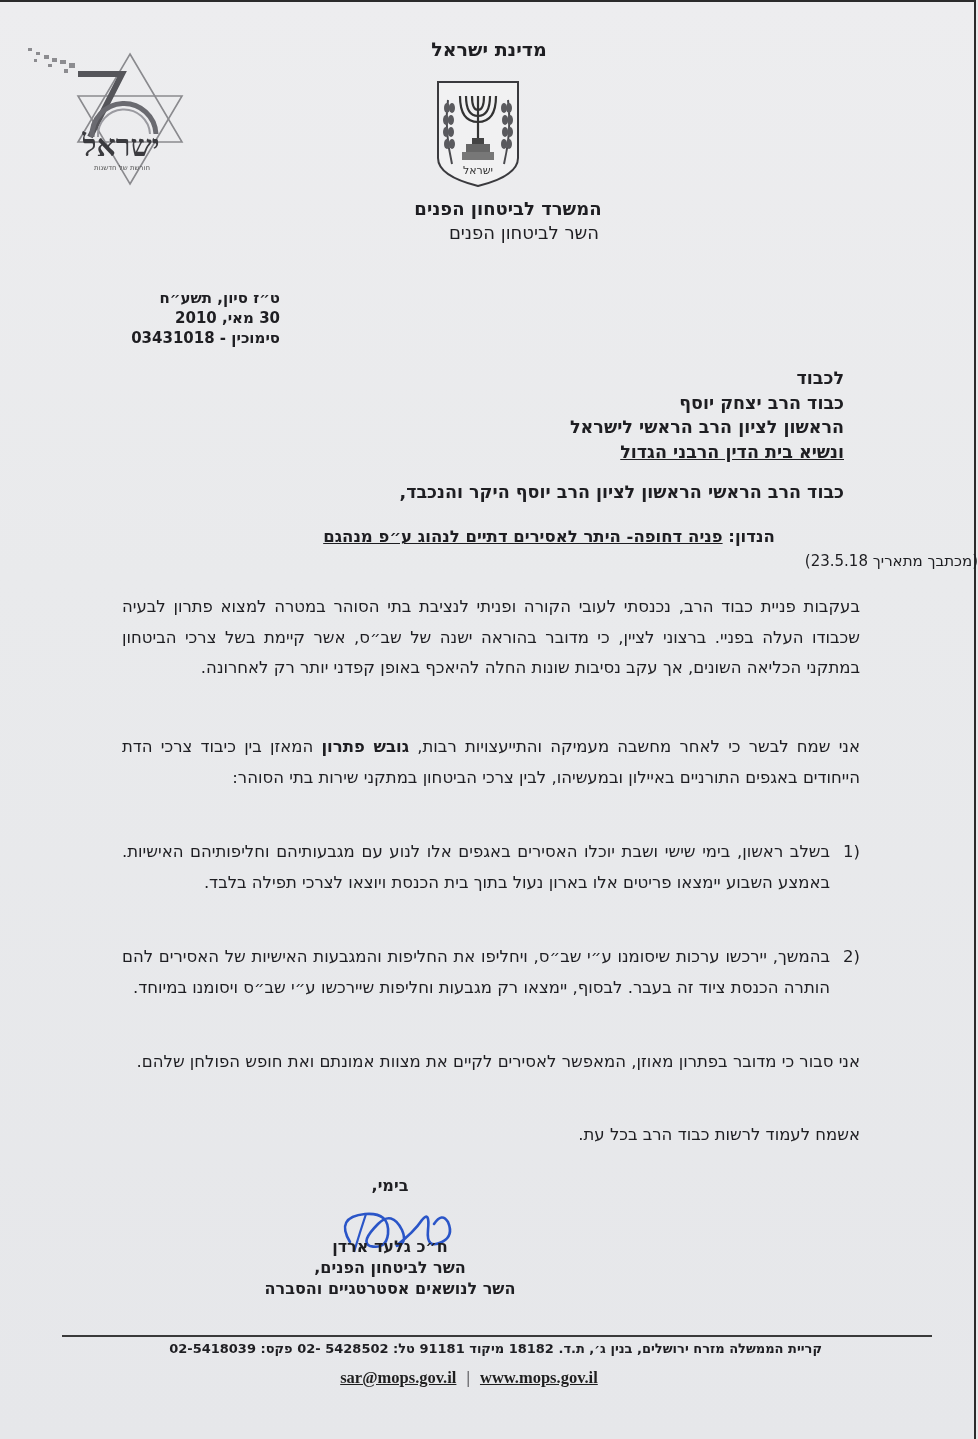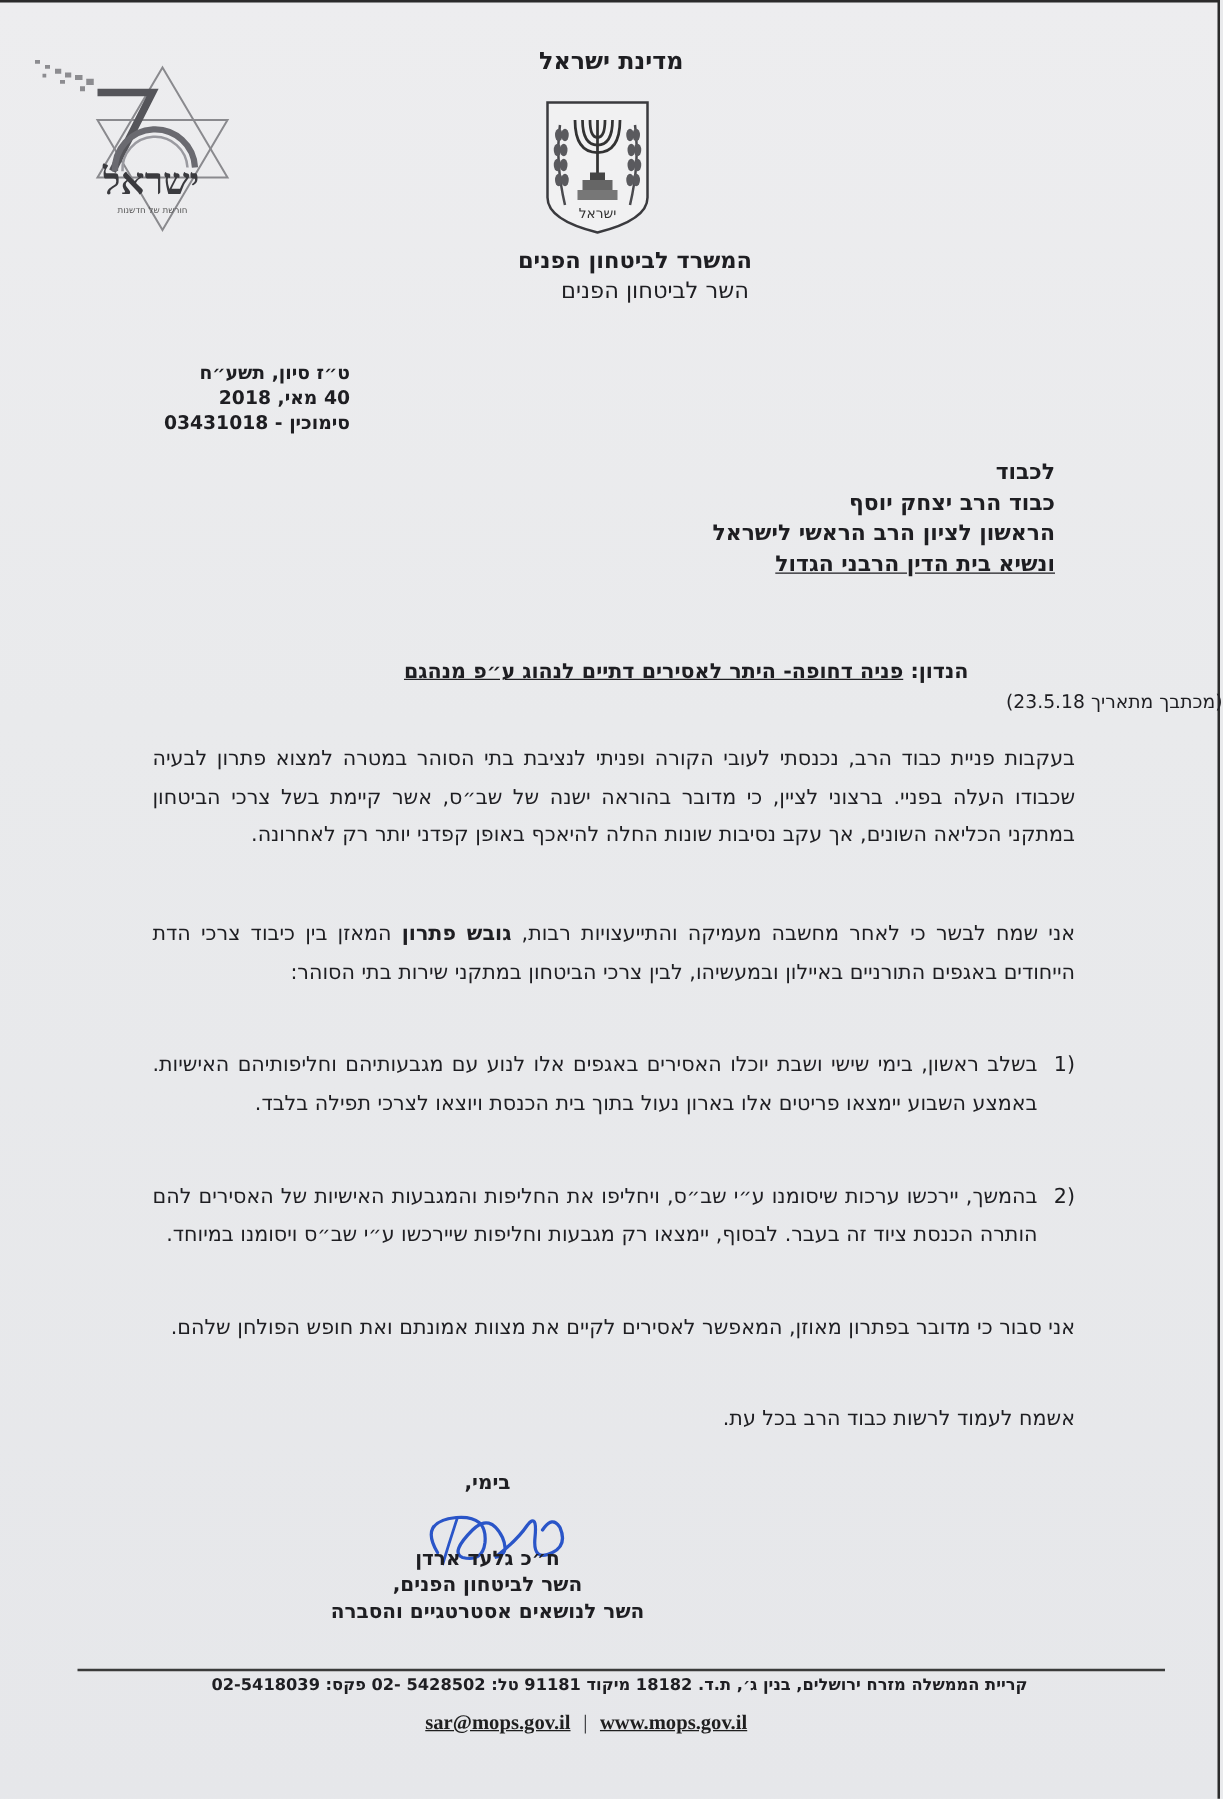--- a/index.html
+++ b/index.html
@@ -212,31 +212,32 @@
       <rect x="28" y="72" width="32" height="8" fill="#777"></rect>
       <text x="44" y="94" text-anchor="middle" font-size="11" fill="#333" font-family="DejaVu Sans, sans-serif">ישראל</text>
     </svg>
   </div>
 
   <div class="abs ministry rtl">המשרד לביטחון הפנים</div>
   <div class="abs minister-title rtl">השר לביטחון הפנים</div>
 
   <div class="abs date-block rtl">
     <div>ט״ז סיון, תשע״ח</div>
-    <div>40 מאי, 2018</div>
+    <div>30 מאי, 2010</div>
     <div>סימוכין - 03431018</div>
   </div>
 
   <div class="abs addressee rtl">
     <div>לכבוד</div>
     <div>כבוד הרב יצחק יוסף</div>
     <div>הראשון לציון הרב הראשי לישראל</div>
     <div><span class="underline">ונשיא בית הדין הרבני הגדול</span></div>
   </div>
 
+  <div class="abs salutation rtl">כבוד הרב הראשי הראשון לציון הרב יוסף היקר והנכבד,</div>
 
   <div class="abs subject rtl">
     <span>הנדון:</span>
     <span class="subject-text">פניה דחופה- היתר לאסירים דתיים לנהוג ע״פ מנהגם</span>
   </div>
   <div class="abs subject-ref rtl">(מכתבך מתאריך 23.5.18)</div>
 
   <div class="abs para rtl" style="top:590px;">בעקבות פניית כבוד הרב, נכנסתי לעובי הקורה ופניתי לנציבת בתי הסוהר במטרה למצוא פתרון לבעיה שכבודו העלה בפניי. ברצוני לציין, כי מדובר בהוראה ישנה של שב״ס, אשר קיימת בשל צרכי הביטחון במתקני הכליאה השונים, אך עקב נסיבות שונות החלה להיאכף באופן קפדני יותר רק לאחרונה.</div>
 
   <div class="abs para rtl" style="top:730px;">

